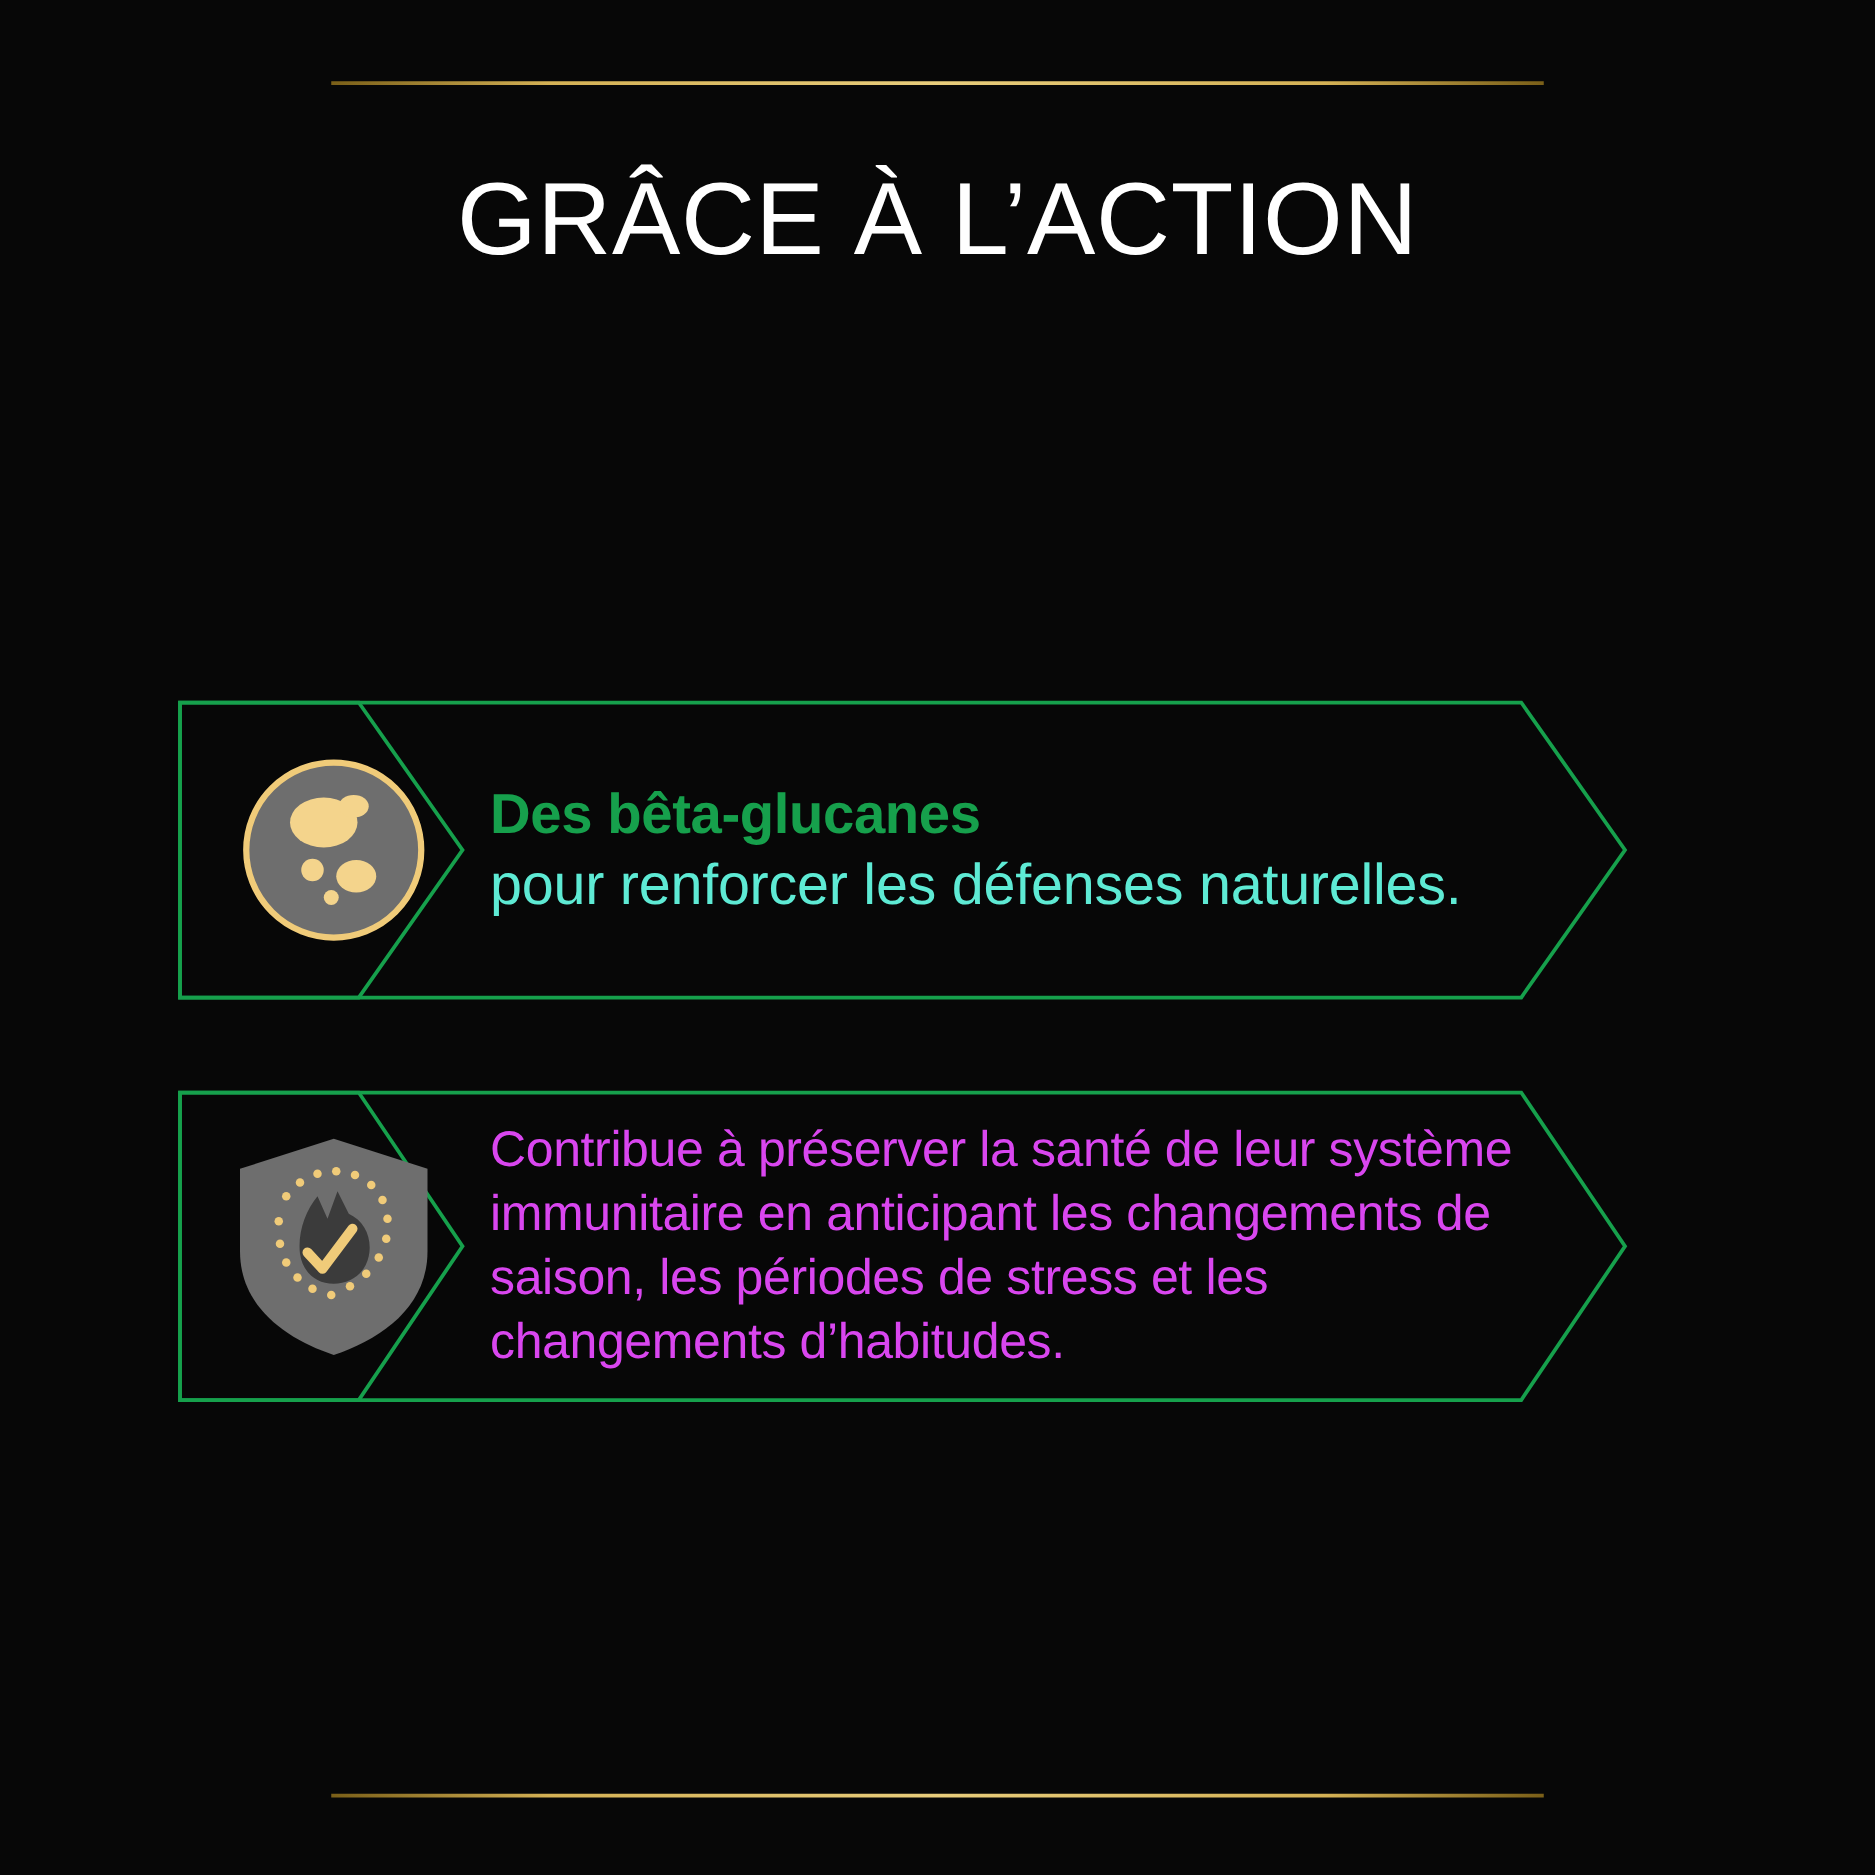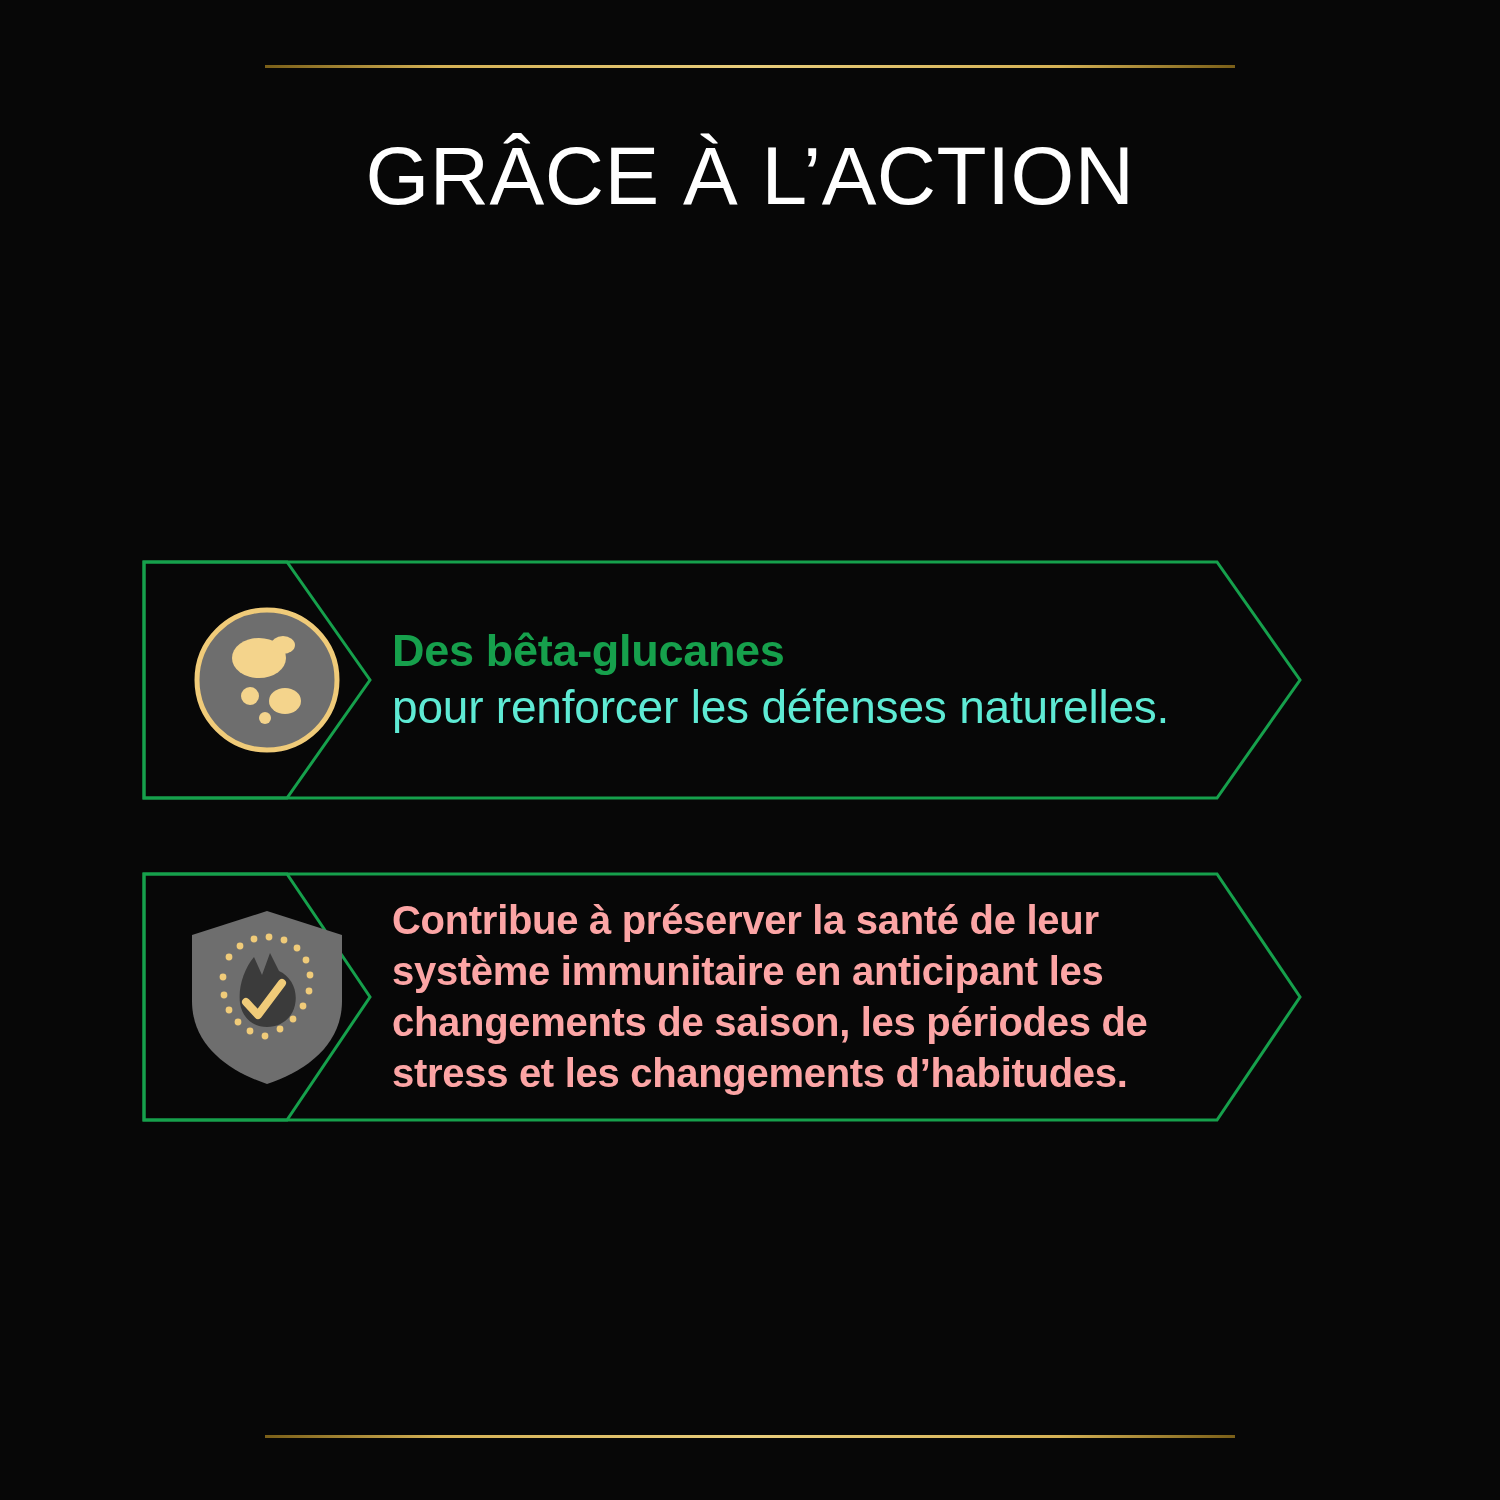--- a/index.html
+++ b/index.html
@@ -102,22 +102,22 @@
   .sub {
     font-size: 46px;
     font-weight: 400;
     color: #5eead4;
     line-height: 1.2;
     margin: 0;
     letter-spacing: -0.2px;
   }
   .body-text {
     font-size: 40px;
-    font-weight: 700;
-    color: #fca5a5;
+    font-weight: 400;
+    color: #d946ef;
     line-height: 1.28;
     margin: 0;
     letter-spacing: -0.3px;
   }
 </style>
 </head>
 <body>
 
 <div class="page">
 

